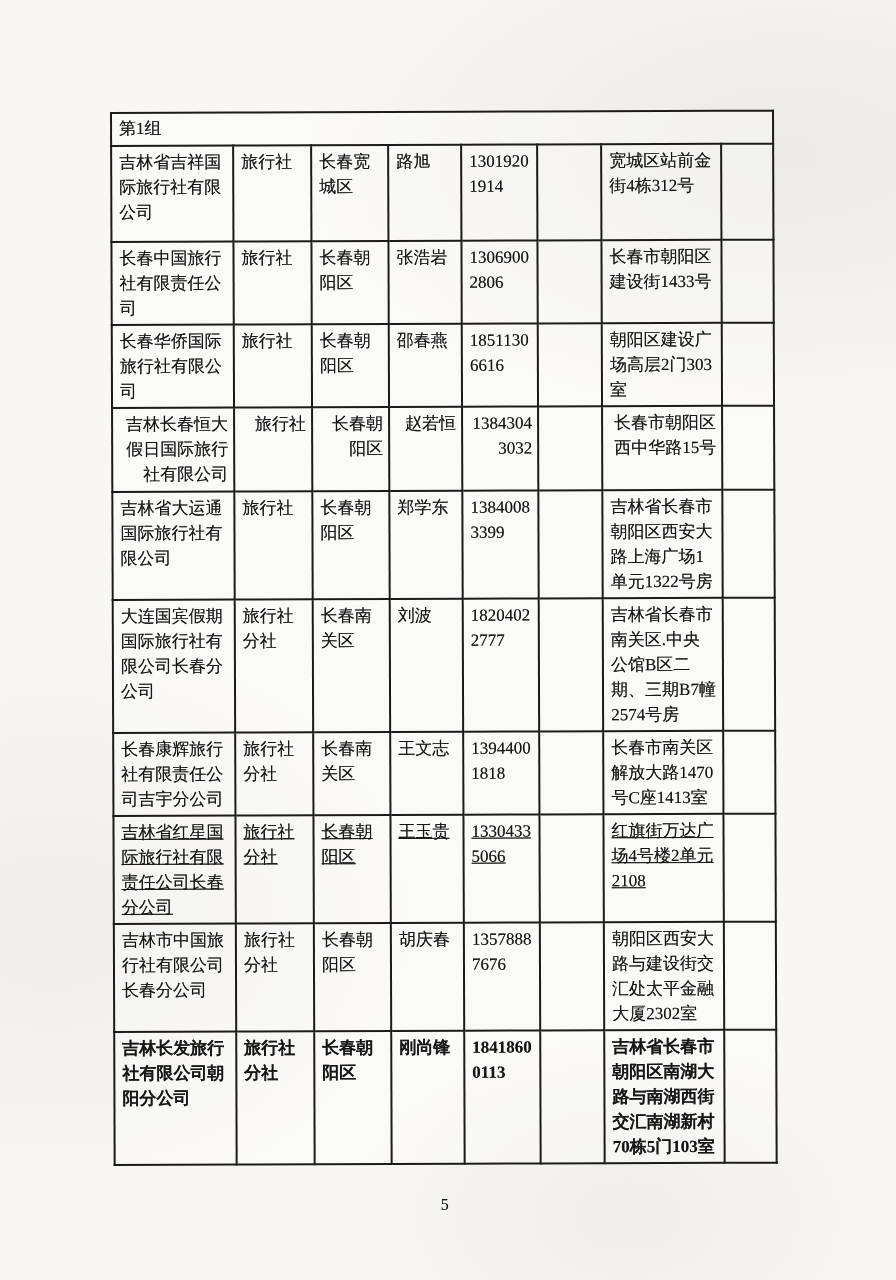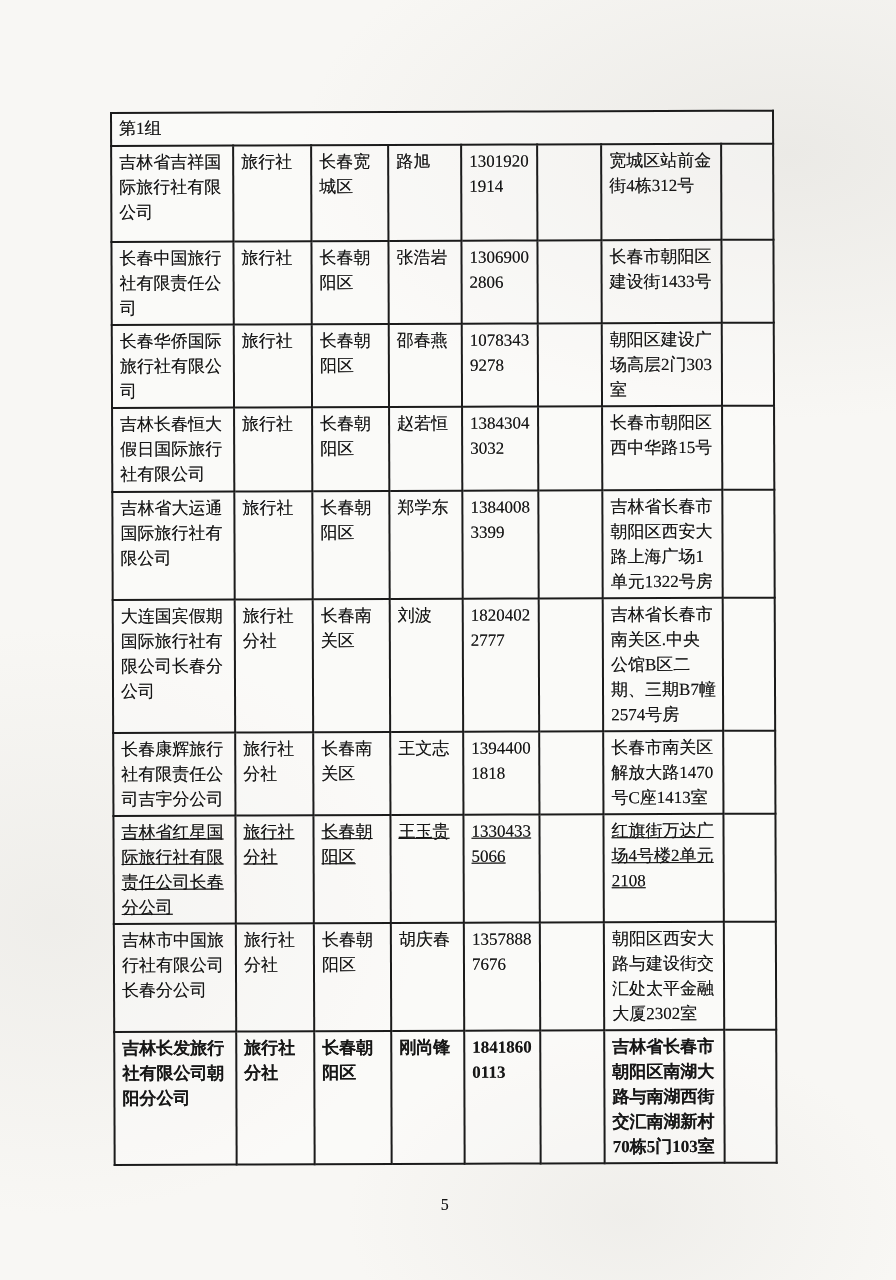--- a/index.html
+++ b/index.html
@@ -64,21 +64,21 @@
   tr.group-header-row td {
     height: 32px;
     padding-top: 2px;
     line-height: 26px;
   }
 
   
   tbody tr:nth-child(2)  td { height: 96px;  }
   tbody tr:nth-child(3)  td { height: 80px;  }
   tbody tr:nth-child(4)  td { height: 78px; margin-left: 8px;  }
-  tbody tr:nth-child(5)  td { height: 84px;  }
+  tbody tr:nth-child(5)  td { height: 84px; text-align: right;  }
   tbody tr:nth-child(6)  td { height: 106px; }
   tbody tr:nth-child(7)  td { height: 126px; }
   tbody tr:nth-child(8)  td { height: 80px;  }
   tbody tr:nth-child(9)  td { height: 104px; text-decoration: underline; }
   tbody tr:nth-child(10) td { height: 106px; }
   tbody tr:nth-child(11) td { height: 122px; font-weight: bold; }
 
   .page-number {
     position: absolute;
     left: 0;
@@ -133,21 +133,21 @@
           <td></td>
           <td>长春市朝阳区建设街1433号</td>
           <td></td>
         </tr>
 
         <tr>
           <td>长春华侨国际旅行社有限公司</td>
           <td>旅行社</td>
           <td>长春朝阳区</td>
           <td>邵春燕</td>
-          <td>10783439278</td>
+          <td>18511306616</td>
           <td></td>
           <td>朝阳区建设广场高层2门303室</td>
           <td></td>
         </tr>
 
         <tr>
           <td>吉林长春恒大假日国际旅行社有限公司</td>
           <td>旅行社</td>
           <td>长春朝阳区</td>
           <td>赵若恒</td>

